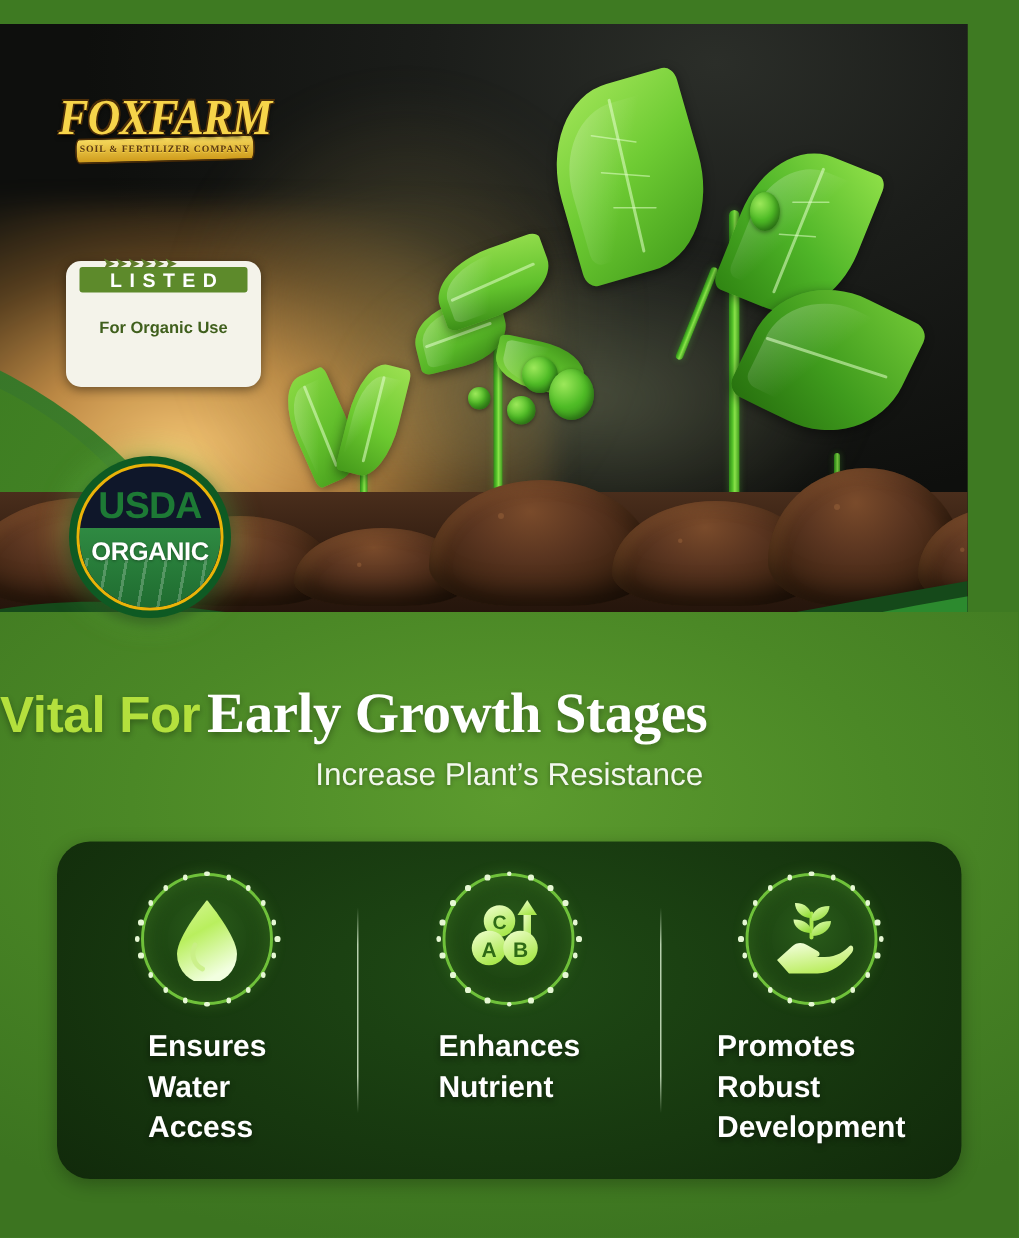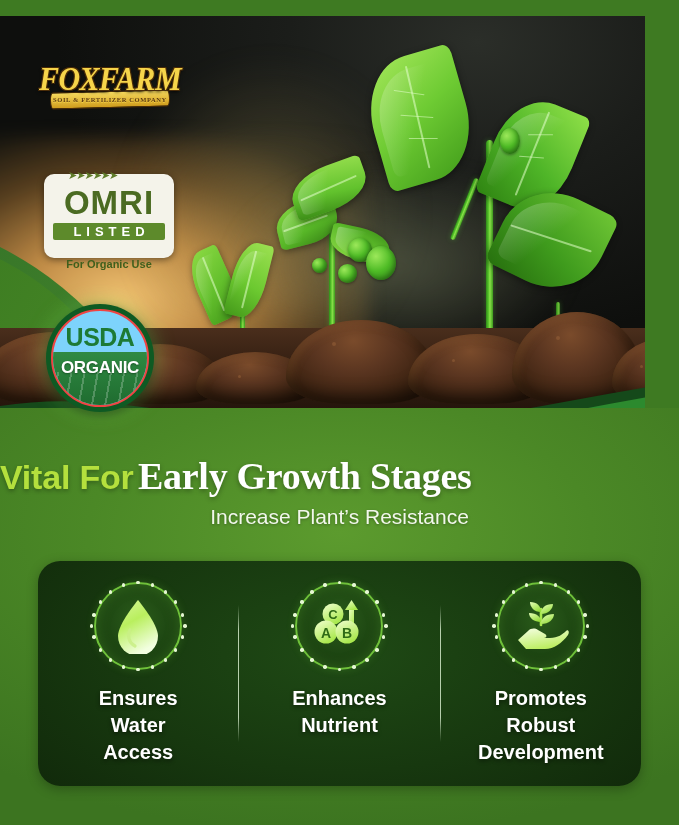--- a/index.html
+++ b/index.html
@@ -186,22 +186,22 @@
 
   .badge-usda {
     position:absolute; left:46px; top:288px; width:108px; height:108px; z-index:6;
     border-radius:50%;
     background:#0e5a23;
     padding:5px;
     box-shadow:0 0 22px rgba(120,220,90,.45), 0 3px 9px rgba(0,0,0,.5);
   }
   .usda-inner {
     position:relative; width:98px; height:98px; border-radius:50%;
-    overflow:hidden; background:#7dd3fc;
-    border:2px solid #ef4444;
+    overflow:hidden; background:#0f172a;
+    border:2px solid #eab308;
   }
   .usda-top {
     position:absolute; left:0; top:0; width:100%; height:48%;
     display:flex; align-items:center; justify-content:center;
     color:#1d7a35; font-size:25px; font-weight:bold; letter-spacing:-.5px;
     padding-top:8px;
   }
   .usda-bot {
     position:absolute; left:0; bottom:0; width:100%; height:56%;
     background:linear-gradient(180deg,#2f8a42 0%, #1f6c30 100%);
@@ -274,21 +274,20 @@
   }
   .dot {
     position:absolute; width:3.4px; height:3.4px; border-radius:50%;
     background:#e6f7d4;
   }
   .glyph {
     position:absolute; inset:0; display:flex; align-items:center; justify-content:center;
   }
   .card-label {
     margin-top:15px;
-    text-align:center;
     font-size:20px; font-weight:bold; color:#ffffff;
     line-height:1.36;
     text-shadow:0 2px 4px rgba(0,0,0,.45);
   }
 </style>
 </head>
 <body>
 
 <div class="page">
 
@@ -387,21 +386,20 @@
     </div>
 
     <div class="badge-fox">
       <div class="fox-ribbon"></div>
       <div class="fox-text">FOXFARM</div>
       <div class="fox-sub">SOIL &amp; FERTILIZER COMPANY</div>
     </div>
 
     <div class="badge-omri">
       <div class="omri-wheat">➤➤➤➤➤➤</div>
-      <div class="omri-word">OMRI</div>
       <div class="omri-listed">LISTED</div>
       <div class="omri-foruse">For Organic Use</div>
     </div>
 
     <div class="badge-usda">
       <div class="usda-inner">
         <div class="usda-top">USDA</div>
         <div class="usda-bot">
           <div class="usda-organic">ORGANIC</div>
         </div>

